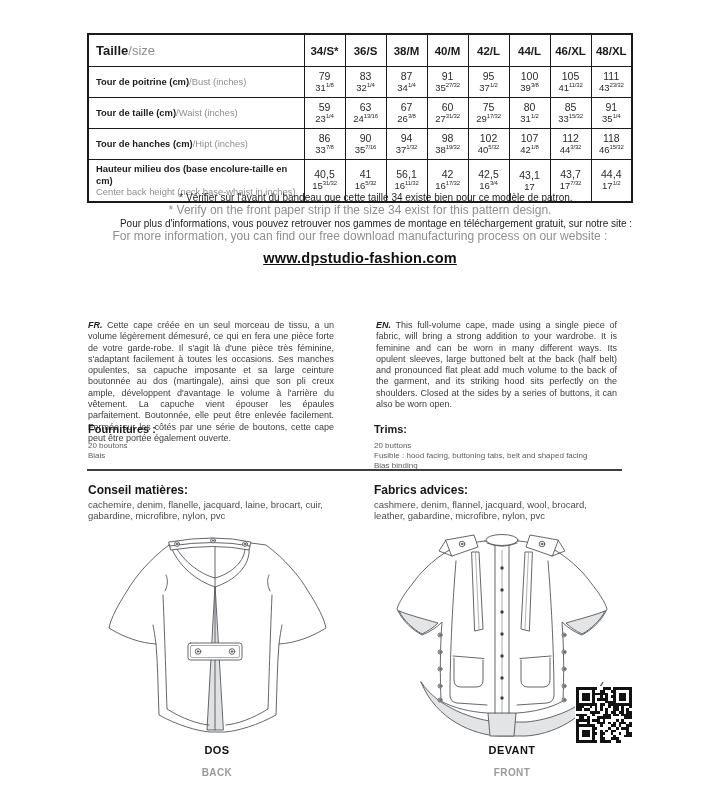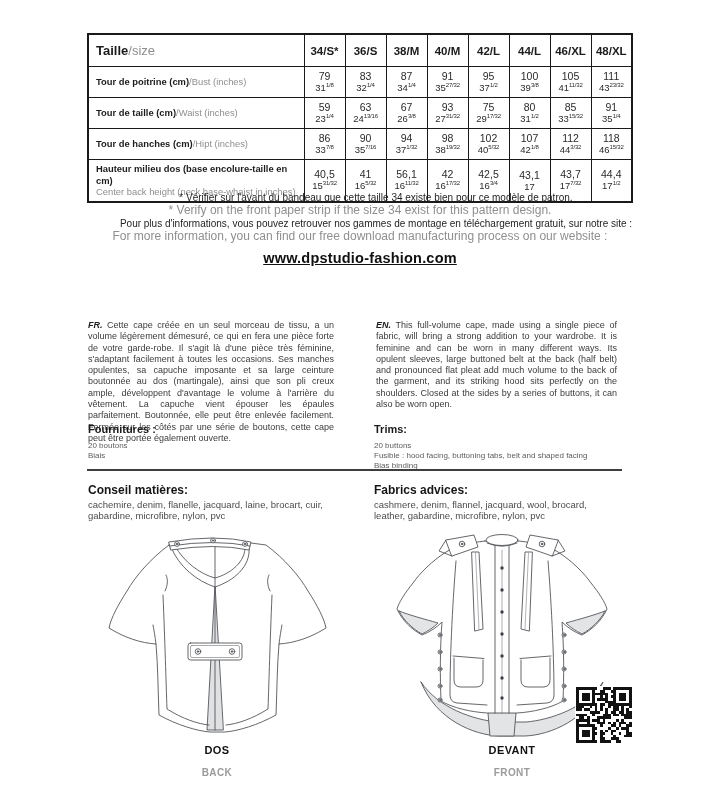--- a/index.html
+++ b/index.html
@@ -133,21 +133,21 @@
           </td>
           <td class="val">
             <div class="cm">63</div>
             <div class="in">24<sup>13/16</sup></div>
           </td>
           <td class="val">
             <div class="cm">67</div>
             <div class="in">26<sup>3/8</sup></div>
           </td>
           <td class="val">
-            <div class="cm">93</div>
+            <div class="cm">60</div>
             <div class="in">27<sup>31/32</sup></div>
           </td>
           <td class="val">
             <div class="cm">75</div>
             <div class="in">29<sup>17/32</sup></div>
           </td>
           <td class="val">
             <div class="cm">80</div>
             <div class="in">31<sup>1/2</sup></div>
           </td>

